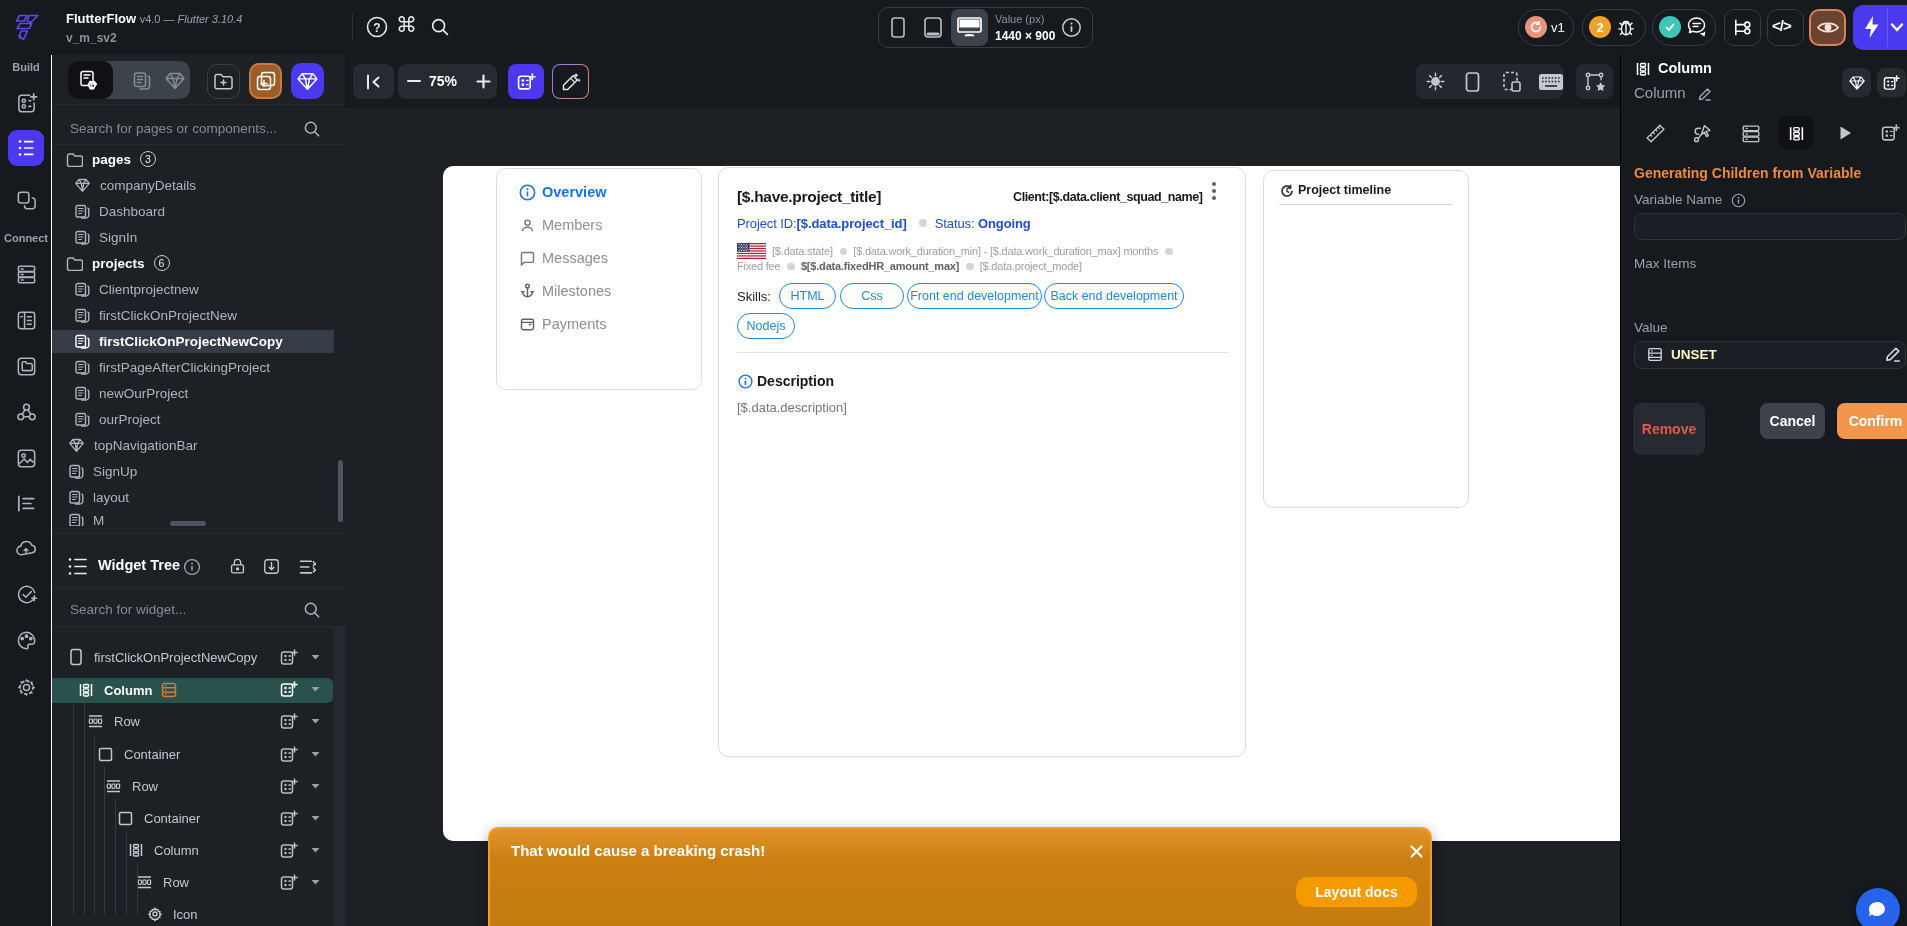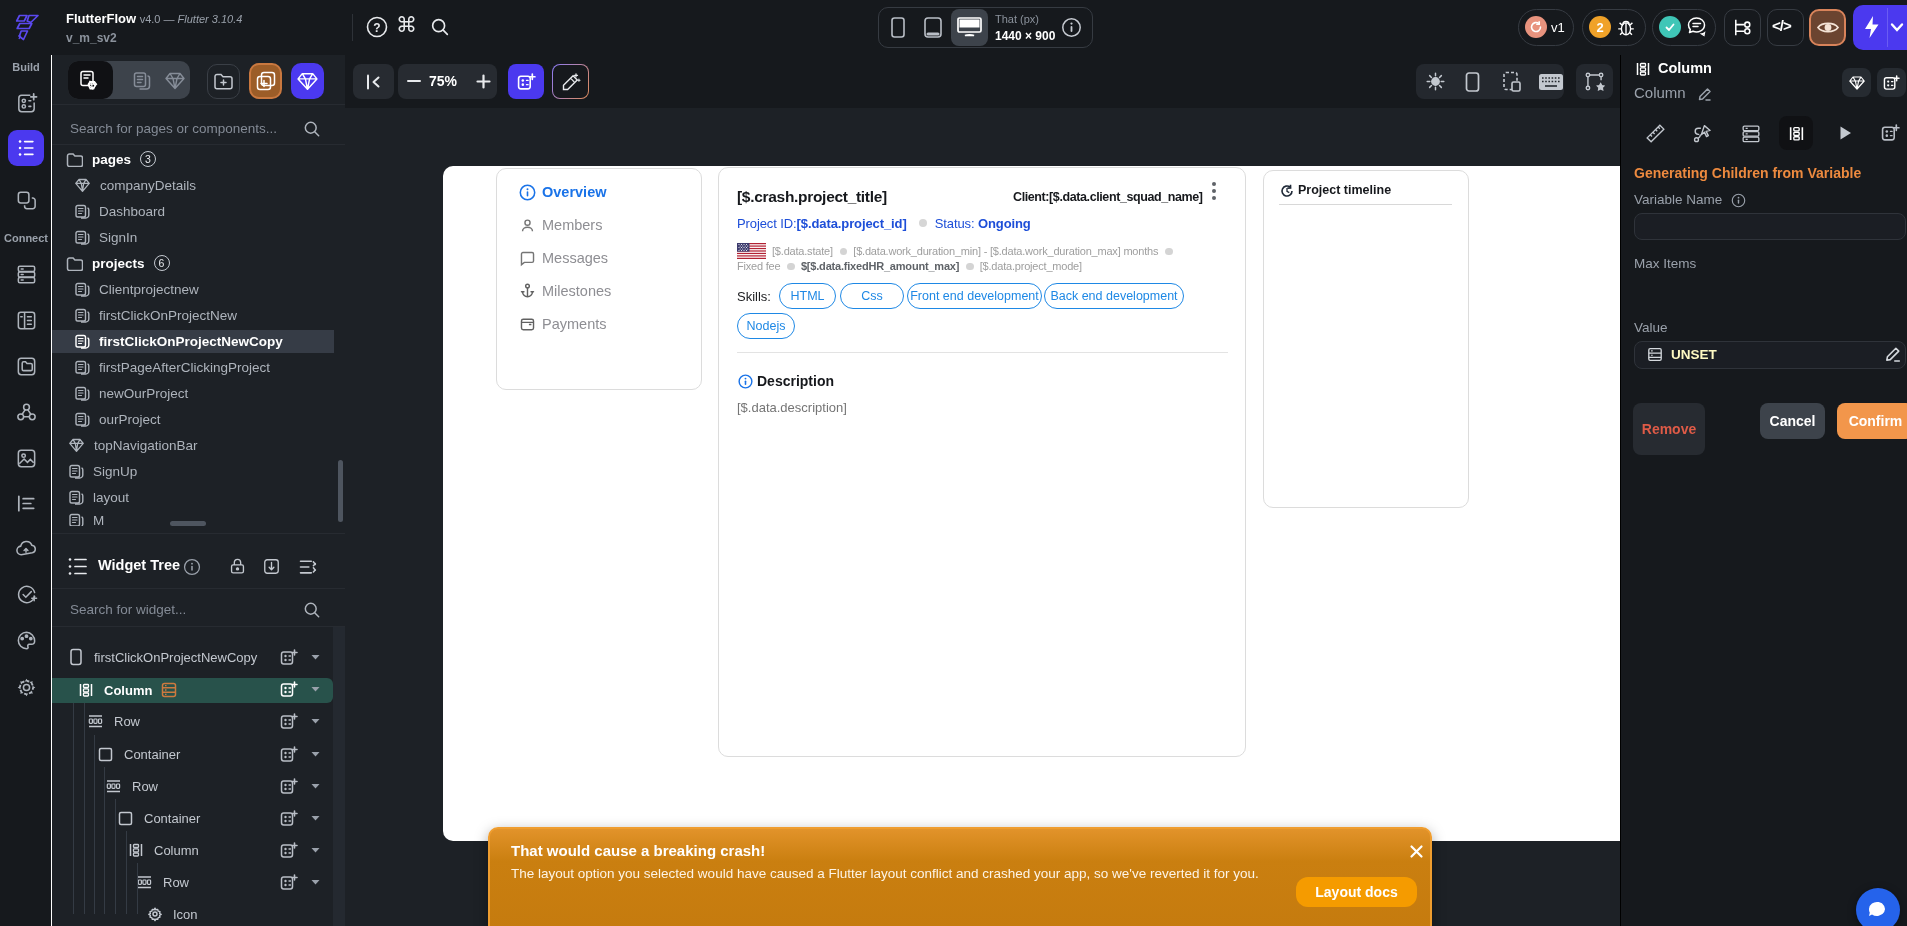--- a/index.html
+++ b/index.html
@@ -108,21 +108,21 @@
  <svg class="abs" style="left:922px;top:16px" width="22" height="23" viewBox="0 0 22 23">
       <rect x="3" y="2" width="16" height="19" rx="3" fill="none" stroke="#b9bec6" stroke-width="1.6"></rect>
       <path d="M6 17.5 h10 a1.5 1.5 0 0 1 0 3 h-10 a1.5 1.5 0 0 1 0 -3" fill="#b9bec6" stroke="none" transform="translate(0,-1)"></path>
     </svg>
  <div class="abs" style="left:951px;top:9px;width:37px;height:37px;background:#3d434b;border-radius:8px"></div>
  <svg class="abs" style="left:956px;top:16px" width="27" height="24" viewBox="0 0 27 24">
       <rect x="2" y="2" width="23" height="14" rx="1.5" fill="none" stroke="#fff" stroke-width="1.7"></rect>
       <rect x="3.5" y="3.5" width="20" height="8" fill="#fff"></rect>
       <path d="M9 19.5 C11 18.5 16 18.5 18 19.5 Z" fill="none" stroke="#fff" stroke-width="1.5"></path>
     </svg>
- <div class="abs" style="left:995px;top:13px;font-size:11px;color:#8b929c">That (px)</div>
+ <div class="abs" style="left:995px;top:13px;font-size:11px;color:#8b929c">Value (px)</div>
  <div class="abs" style="left:995px;top:29px;font-size:12px;font-weight:bold;color:#fff">1440 × 900</div>
  <svg class="abs" style="left:1061px;top:17px" width="21" height="21" viewBox="0 0 21 21">
       <circle cx="10.5" cy="10.5" r="8.7" fill="none" stroke="#c6cad1" stroke-width="1.5"></circle>
       <circle cx="10.5" cy="6.6" r="1.1" fill="#c6cad1"></circle>
       <rect x="9.6" y="9" width="1.8" height="6" rx="0.9" fill="#c6cad1"></rect>
     </svg>
 
  <div class="abs" style="left:1518px;top:9px;width:56px;height:37px;border:1px solid #363b42;border-radius:19px"></div>
  <div class="abs ic" style="left:1525px;top:16px;width:22px;height:22px;border-radius:50%;background:#e8937e">
   <svg width="14" height="14" viewBox="0 0 14 14">
@@ -680,21 +680,21 @@
   <div class="abs" style="left:99px;top:117px;font-size:14.5px;color:#8e8e93">Milestones</div>
   <svg class="abs" style="left:76px;top:150px" width="17" height="17" viewBox="0 0 24 24">
         <g fill="none" stroke="#616161" stroke-width="2">
           <rect x="3.5" y="4.5" width="17" height="15" rx="2.5"></rect>
           <path d="M14 12 h3.5 M3.5 9 h17"></path>
         </g>
       </svg>
   <div class="abs" style="left:99px;top:150px;font-size:14.5px;color:#8e8e93">Payments</div>
 
   <div class="abs" style="left:275px;top:1px;width:528px;height:590px;border:1px solid #dcdcdc;border-radius:10px"></div>
-  <div class="abs" style="left:294px;top:22px;font-size:15.5px;font-weight:bold;letter-spacing:-0.3px;color:#16181c">[$.crash.project_title]</div>
+  <div class="abs" style="left:294px;top:22px;font-size:15.5px;font-weight:bold;letter-spacing:-0.3px;color:#16181c">[$.have.project_title]</div>
   <div class="abs" style="left:570px;top:24px;font-size:12.5px;font-weight:bold;letter-spacing:-0.4px;color:#16181c">Client:[$.data.client_squad_name]</div>
   <svg class="abs" style="left:768px;top:15px" width="6" height="20" viewBox="0 0 6 20">
         <circle cx="3" cy="3" r="2" fill="#5f6368"></circle>
         <circle cx="3" cy="10" r="2" fill="#5f6368"></circle>
         <circle cx="3" cy="17" r="2" fill="#5f6368"></circle>
       </svg>
   <div class="abs" style="left:294px;top:50px;font-size:13px;letter-spacing:-0.1px;color:#1d4ed8">Project ID:<b>[$.data.project_id]</b><span style="display:inline-block;width:8px;height:8px;border-radius:50%;background:#d6d6d6;margin:0 8px 1px 12px"></span>Status: <b>Ongoing</b></div>
   <svg class="abs" style="left:294px;top:77px" width="29" height="16" viewBox="0 0 29 16">
         <rect width="29" height="16" fill="#fff"></rect>
         <g fill="#b22234">
@@ -751,21 +751,20 @@
   <svg class="abs" style="left:837px;top:18px" width="14" height="14" viewBox="0 0 14 14">
         <path d="M12 7 a5 5 0 1 1 -1.8 -3.8" fill="none" stroke="#1f2937" stroke-width="1.6"></path>
         <path d="M10.5 0.8 L10.6 4 L7.4 4.1" fill="none" stroke="#1f2937" stroke-width="1.6"></path>
         <path d="M7 4 V7.4 L9.3 8.6" fill="none" stroke="#1f2937" stroke-width="1.3"></path>
       </svg>
   <div class="abs" style="left:855px;top:17px;font-size:12.5px;font-weight:bold;color:#16181c">Project timeline</div>
   <div class="abs" style="left:836px;top:38px;width:173px;height:1px;background:#d8d8d8"></div>
  </div>
  <div class="abs" id="toast">
   <div class="abs" style="left:21px;top:13px;font-size:15px;font-weight:bold;color:#fff">That would cause a breaking crash!</div>
-  <div class="abs" style="left:21px;top:37px;font-size:13.5px;color:#fdf4e6">The layout option you selected would have caused a Flutter layout conflict and crashed your app, so we've reverted it for you.</div>
   <div class="abs ic" style="left:806px;top:48px;width:121px;height:30px;background:#f59b00;border-radius:12px;color:#fff;font-weight:bold;font-size:14px">Layout docs</div>
   <svg class="abs" style="left:919px;top:15px" width="15" height="15" viewBox="0 0 15 15">
         <path d="M2.5 2.5 L12.5 12.5 M12.5 2.5 L2.5 12.5" stroke="#fff" stroke-width="2.2" stroke-linecap="round"></path>
       </svg>
  </div>
 </div>
 <div class="abs" id="rightpanel">
  <svg class="abs" style="left:14px;top:6px;filter:brightness(1.6)" width="16" height="16" viewBox="0 0 16 16">
       <use href="#colicon"></use>
     </svg>

